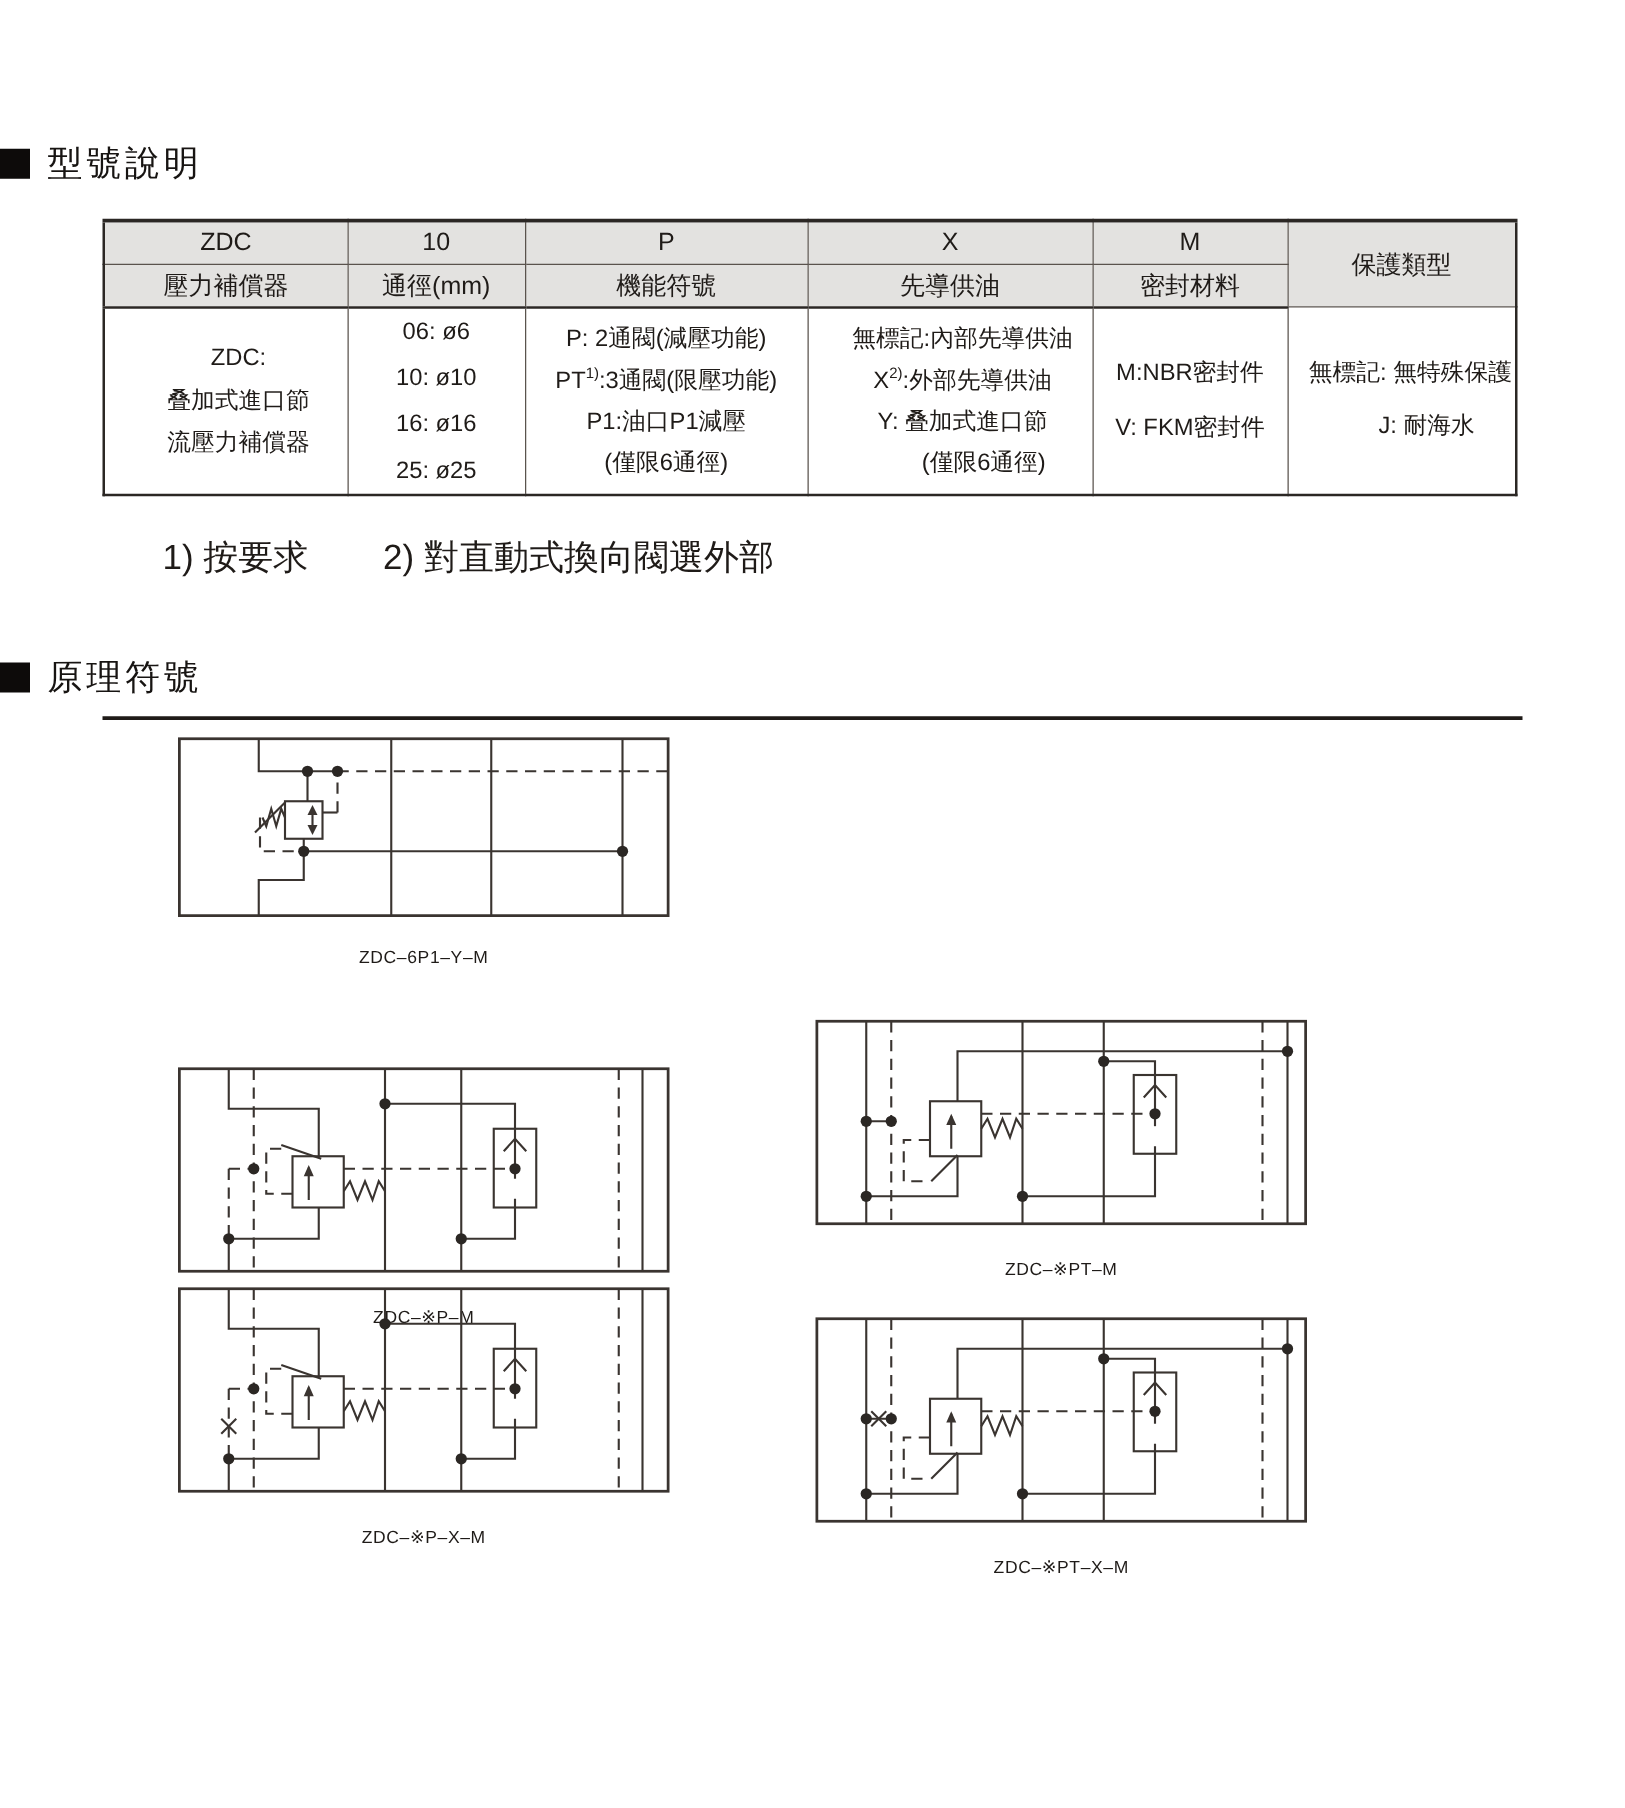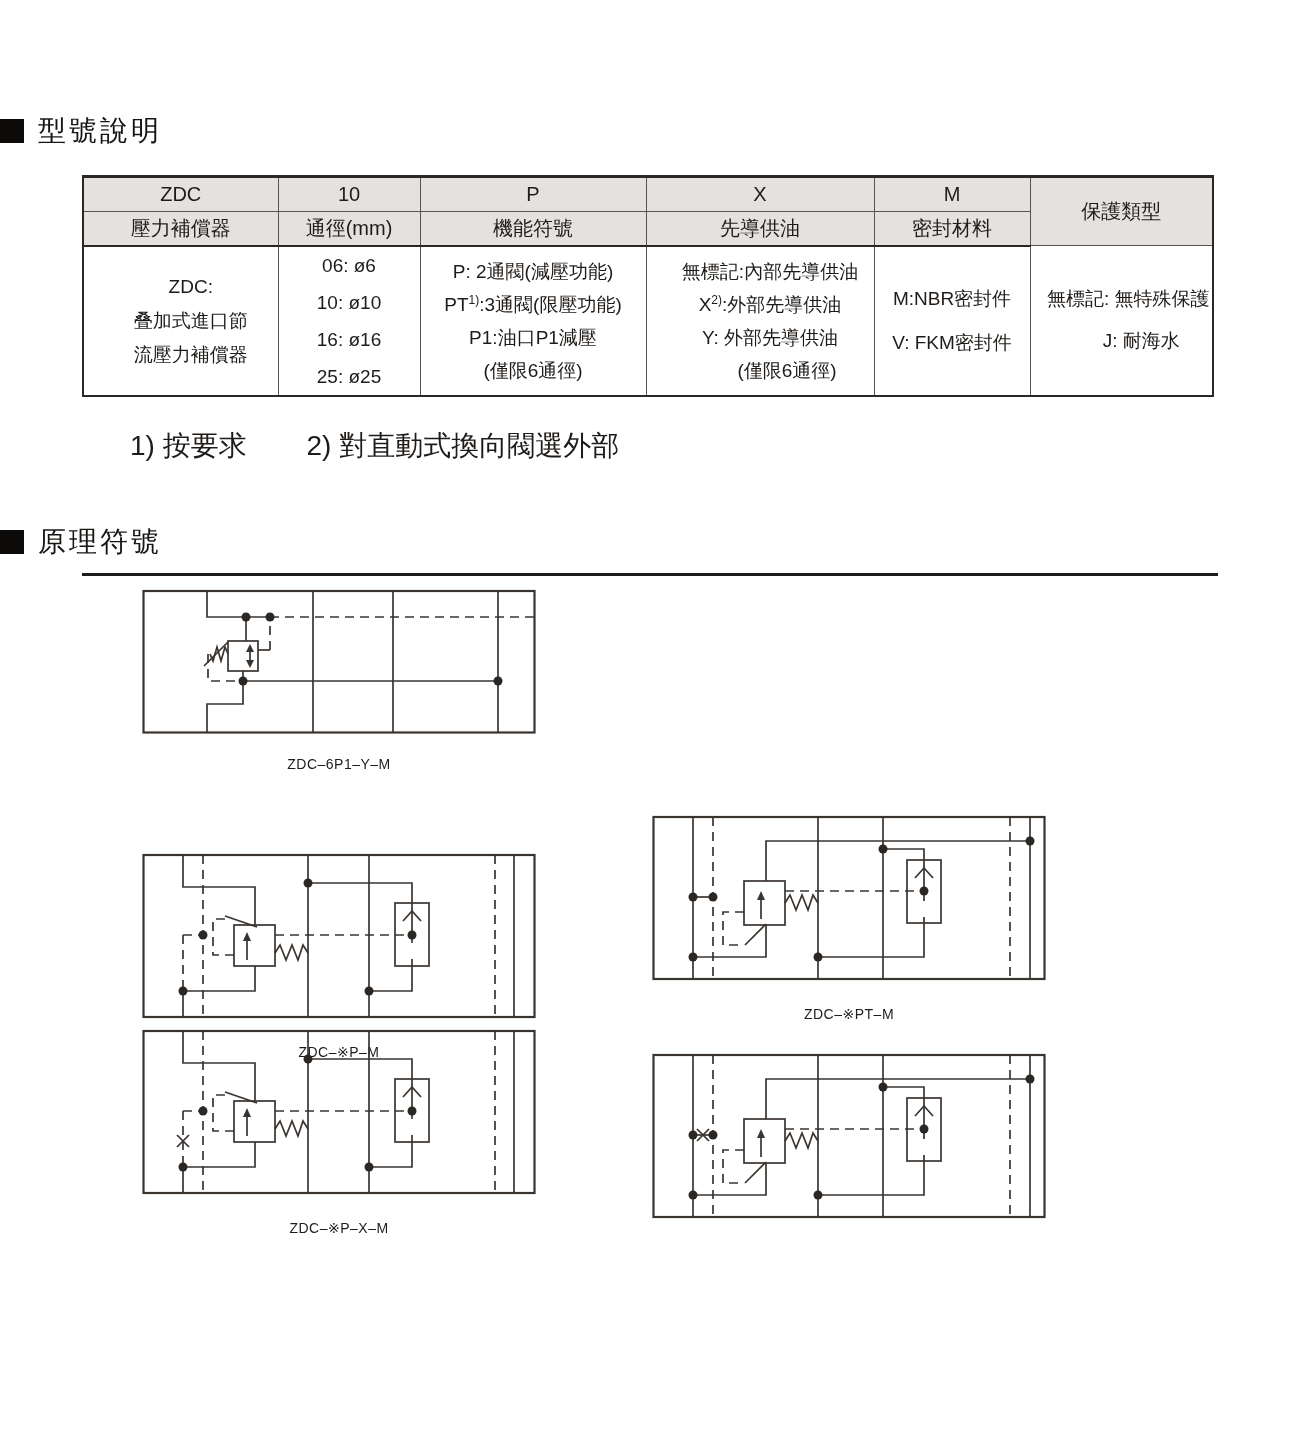--- a/index.html
+++ b/index.html
@@ -100,21 +100,21 @@
       </td>
       <td class="cell-func">
         <div>P: 2通閥(減壓功能)</div>
         <div><span>PT</span><sup class="fn">1)</sup><span>:3通閥(限壓功能)</span></div>
         <div>P1:油口P1減壓</div>
         <div>(僅限6通徑)</div>
       </td>
       <td class="cell-pilot">
         <div>無標記:內部先導供油</div>
         <div><span>X</span><sup class="fn">2)</sup><span>:外部先導供油</span></div>
-        <div>Y: 外部先導供油</div>
+        <div>Y: 叠加式進口節</div>
         <div class="last">(僅限6通徑)</div>
       </td>
       <td class="cell-seal">
         <div>M:NBR密封件</div>
         <div>V: FKM密封件</div>
       </td>
       <td class="cell-prot">
         <div>無標記: 無特殊保護</div>
         <div class="line2">J: 耐海水</div>
       </td>
@@ -321,15 +321,16 @@
       <path d="M272,108 L272,142 L166,142"></path>
       <path d="M114,110 L114,142 L41,142"></path>
       <circle class="dot" cx="378" cy="26" r="4.5"></circle>
       <circle class="dot" cx="231" cy="34" r="4.5"></circle>
       <circle class="dot" cx="272" cy="76" r="4.5"></circle>
       <circle class="dot" cx="41" cy="82" r="4.5"></circle>
       <circle class="dot" cx="61" cy="82" r="4.5"></circle>
       <circle class="dot" cx="41" cy="142" r="4.5"></circle>
       <circle class="dot" cx="166" cy="142" r="4.5"></circle>
     </svg>
+    <div class="diagram-label">ZDC–※PT–X–M</div>
   </div>
 
 </div>
 
 </body></html>

